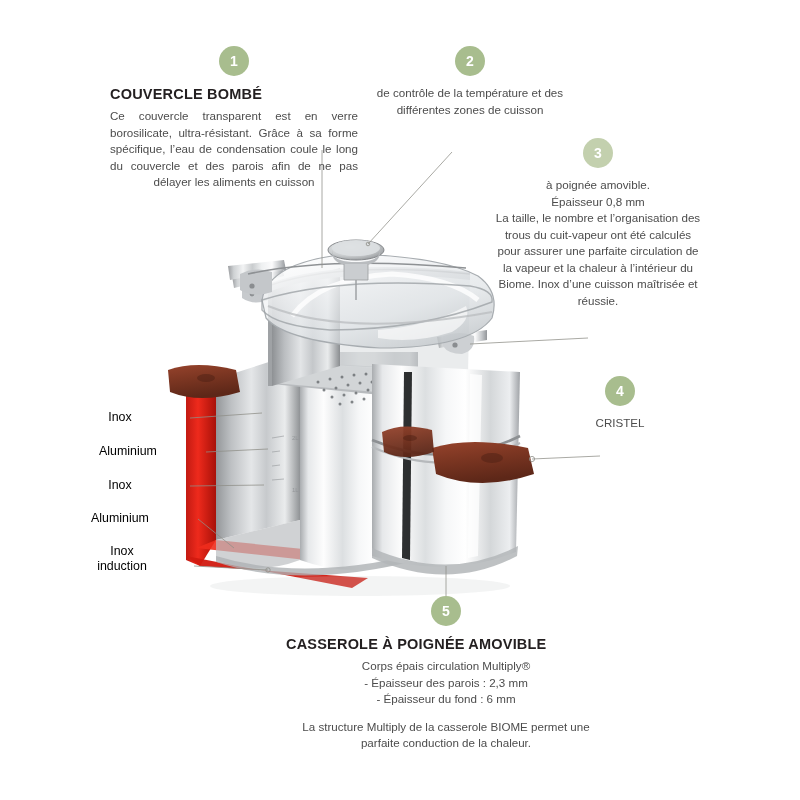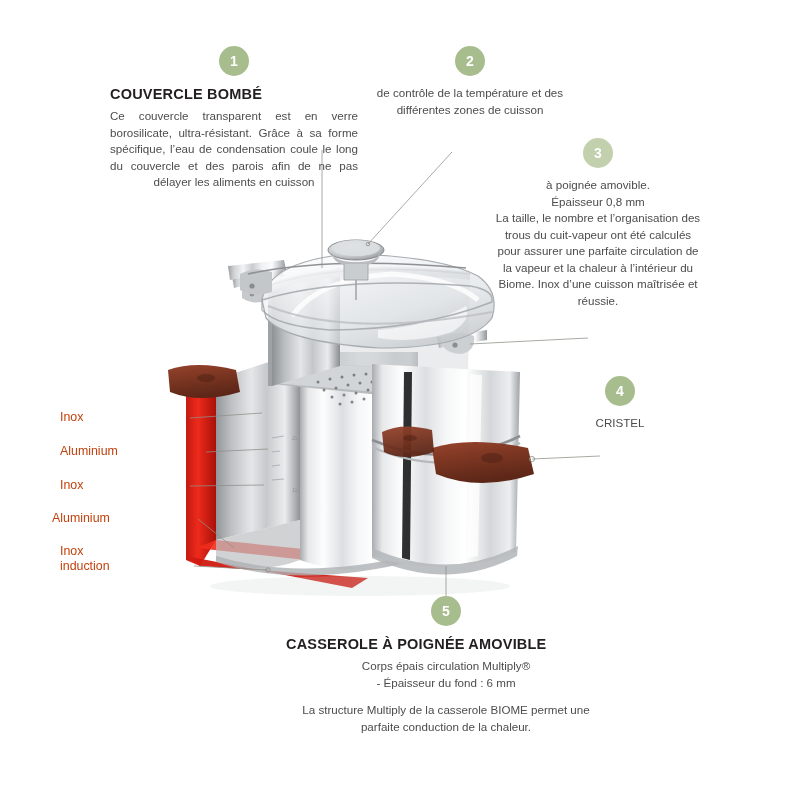--- a/index.html
+++ b/index.html
@@ -51,22 +51,22 @@
   }
   .c-body.just { text-align: justify; text-align-last: center; }
   .c-body.ctr  { text-align: center; }
   .c-body p { margin: 0; }
   .c-body p.gap { margin-top: 11px; }
 
   
   .layer-label {
     position: absolute;
     font-size: 12.4px;
-    color: #c2410c;
-    text-align: left;
+    color: #000000;
+    text-align: center;
     line-height: 1.18;
     white-space: pre-line;
   }
 
   
   #leaders, #product {
     position: absolute;
     left: 0; top: 0;
     width: 800px; height: 800px;
   }
@@ -306,20 +306,21 @@
     <div class="c-body ctr">
       <p>CRISTEL</p>
     </div>
   </div>
 
   <div class="callout" style="left:286px; top:596px; width:320px;">
     <div class="badge">5</div>
     <div class="c-title">CASSEROLE À POIGNÉE AMOVIBLE</div>
     <div class="c-body ctr">
       <p>Corps épais circulation Multiply®</p>
+      <p>- Épaisseur des parois : 2,3 mm</p>
       <p>- Épaisseur du fond : 6 mm</p>
       <p class="gap">La structure Multiply de la casserole BIOME permet une parfaite conduction de la chaleur.</p>
     </div>
   </div>
 
   <div class="layer-label" style="left:60px; top:410px; width:120px;">Inox</div>
   <div class="layer-label" style="left:60px; top:444px; width:136px;">Aluminium</div>
   <div class="layer-label" style="left:60px; top:478px; width:120px;">Inox</div>
   <div class="layer-label" style="left:52px; top:511px; width:136px;">Aluminium</div>
   <div class="layer-label" style="left:60px; top:544px; width:124px;">Inox

